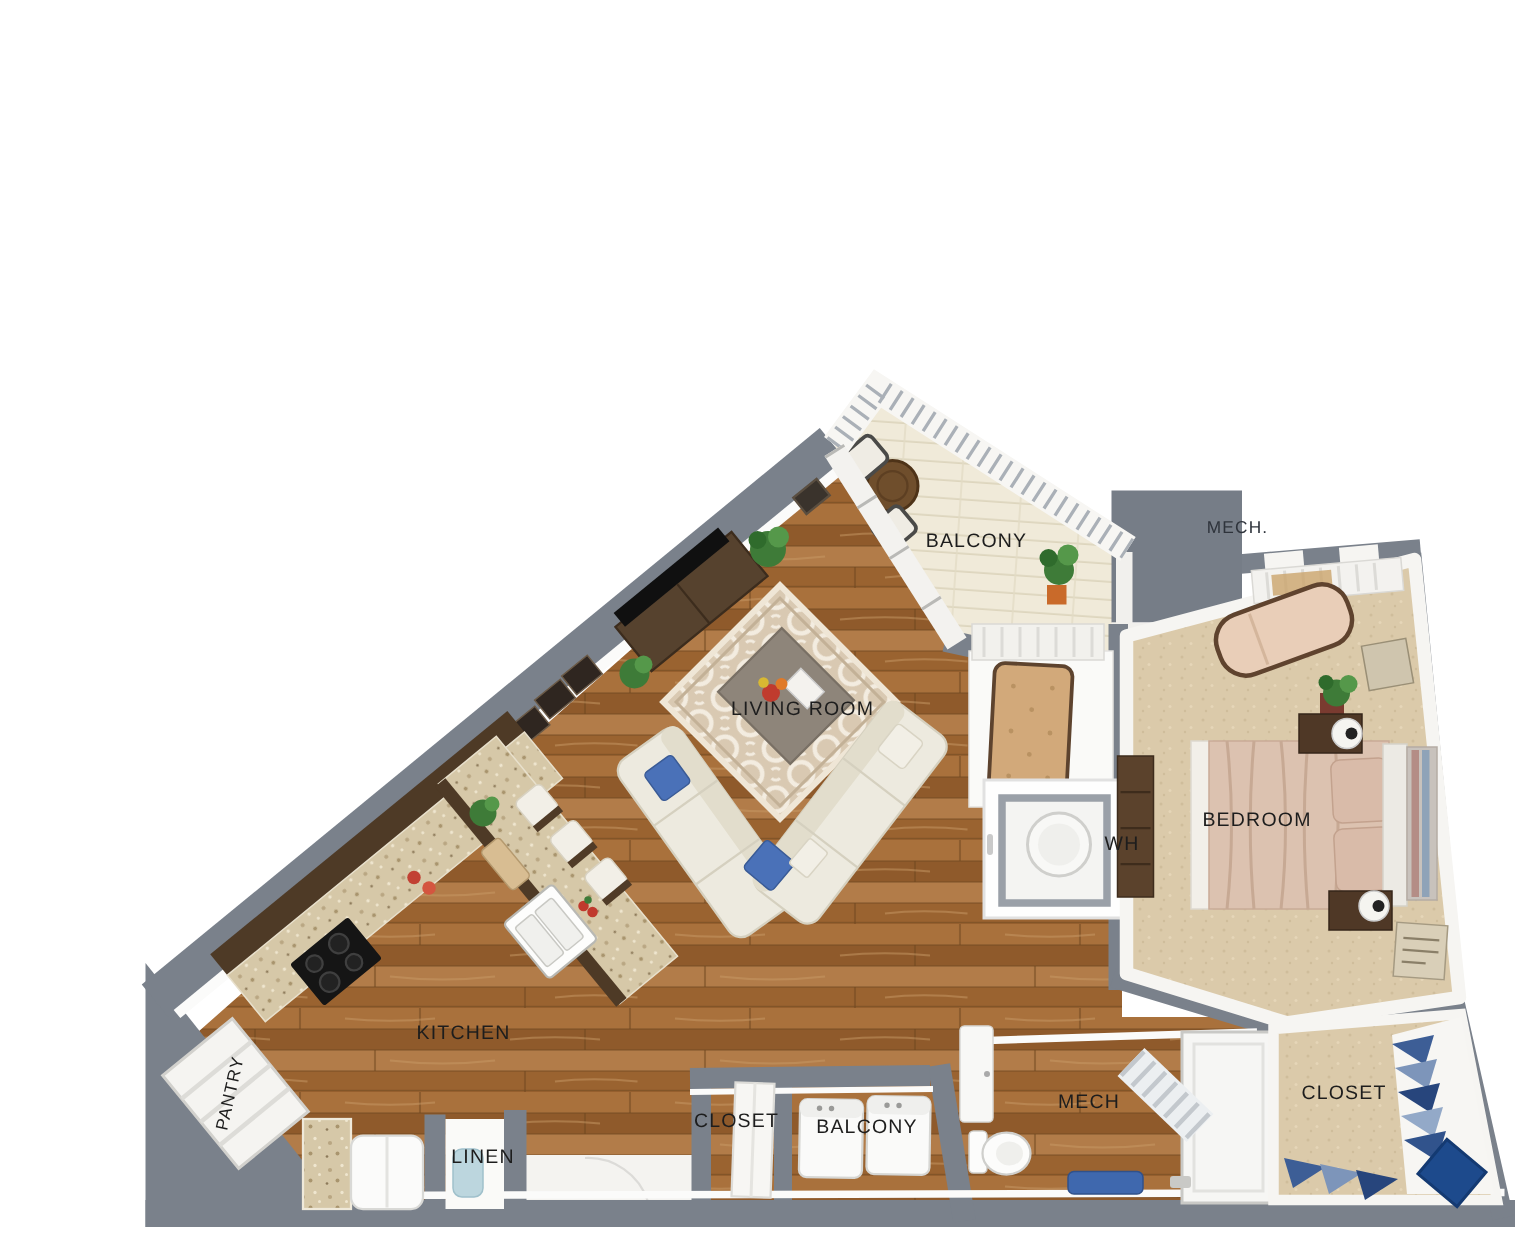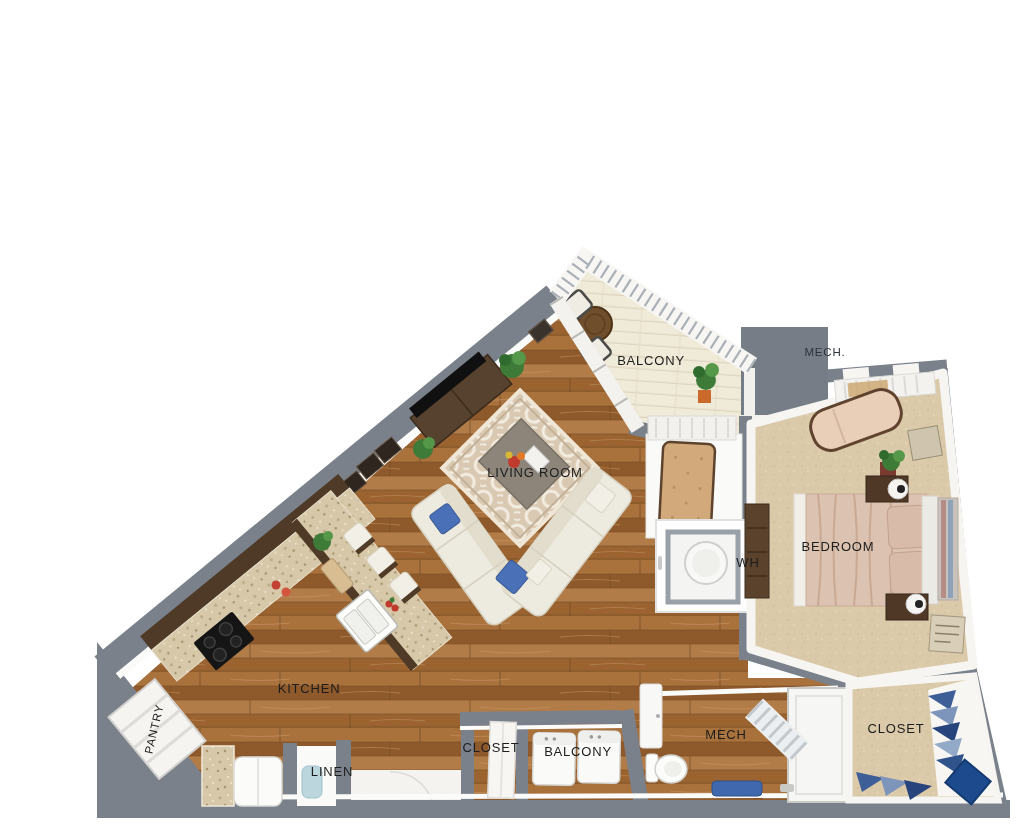--- a/index.html
+++ b/index.html
@@ -376,19 +376,19 @@
   </g>
 </svg>
 
 <div class="room-label lbl-lg" style="left:535px;top:472px;">LIVING ROOM</div>
 <div class="room-label lbl-lg" style="left:297px;top:688px;padding-left:24px;">KITCHEN</div>
 <div class="room-label lbl-lg" style="left:838px;top:546px;">BEDROOM</div>
 <div class="room-label" style="left:651px;top:360px;">BALCONY</div>
 <div class="room-label lbl-sm lbl-mech" style="left:784px;top:352px;margin-left:41px;">MECH.</div>
 <div class="room-label lbl-lg" style="left:706px;top:562px;margin-left:42px;">WH</div>
 <div class="room-label lbl-sm lbl-pantry" style="left:154px;top:729px;">PANTRY</div>
-<div class="room-label" style="left:332px;top:771px;">LINEN</div>
+<div class="room-label" style="left:322px;top:771px;">LINEN</div>
 <div class="room-label" style="left:491px;top:747px;">CLOSET</div>
 <div class="room-label lbl-lg" style="left:578px;top:751px;">BALCONY</div>
 <div class="room-label" style="left:726px;top:734px;">MECH</div>
 <div class="room-label lbl-lg" style="left:896px;top:728px;">CLOSET</div>
 
 </div>
 
 </body></html>

